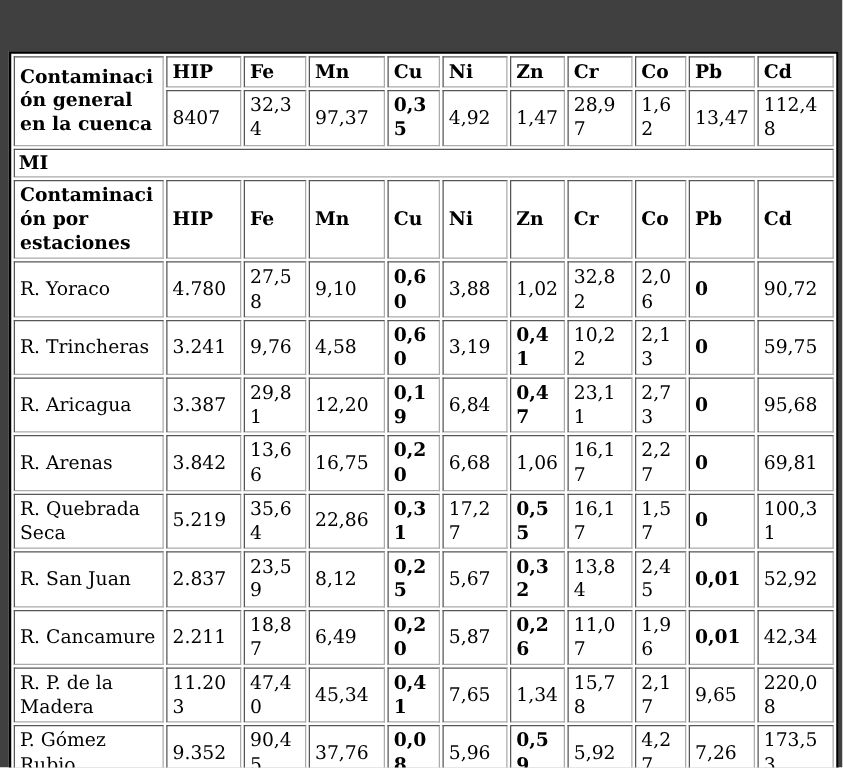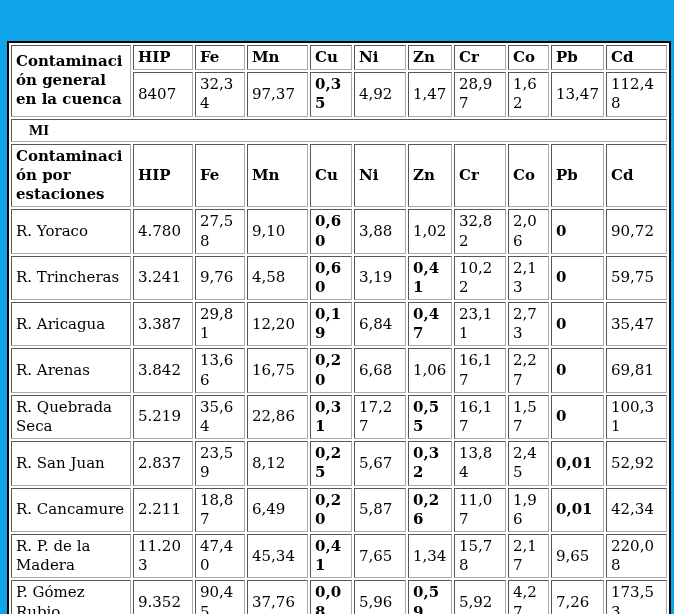--- a/index.html
+++ b/index.html
@@ -5,21 +5,21 @@
   html, body {
     margin: 0;
     padding: 0;
     background: #ffffff;
   }
   .page {
     width: 674px;
     height: 614px;
     box-sizing: border-box;
     padding: 41px 0 0 7px;
-    background: #0ea5e9;
+    background: #404040;
   }
   table.data-table {
     border-collapse: separate;
     border-spacing: 2px;
     border: 2px solid #000000;
     table-layout: fixed;
     width: 660px;
     background: #ffffff;
     color: #000000;
     font-family: "DejaVu Serif", "Liberation Serif", serif;
@@ -37,22 +37,21 @@
     padding: 2px 4px;
     vertical-align: middle;
     text-align: left;
     overflow: hidden;
     word-wrap: break-word;
   }
   table.data-table td.b {
     font-weight: bold;
   }
   table.data-table td.section {
-    padding: 1px 17px;
-    font-family: Liberation Serif, serif;
+    padding: 1px 3px;
   }
 </style>
 </head>
 <body>
 
 <div class="page">
   <table class="data-table">
     <colgroup id="cols">
         <col style="width: 120px;">
         <col style="width: 60px;">
@@ -138,21 +137,21 @@
           <td class="label">R. Aricagua</td>
           <td class="num">3.387</td>
           <td class="num">29,81</td>
           <td class="num">12,20</td>
           <td class="num b">0,19</td>
           <td class="num">6,84</td>
           <td class="num b">0,47</td>
           <td class="num">23,11</td>
           <td class="num">2,73</td>
           <td class="num b">0</td>
-          <td class="num">35,47</td>
+          <td class="num">95,68</td>
         </tr>
         <tr>
           <td class="label">R. Arenas</td>
           <td class="num">3.842</td>
           <td class="num">13,66</td>
           <td class="num">16,75</td>
           <td class="num b">0,20</td>
           <td class="num">6,68</td>
           <td class="num">1,06</td>
           <td class="num">16,17</td>

